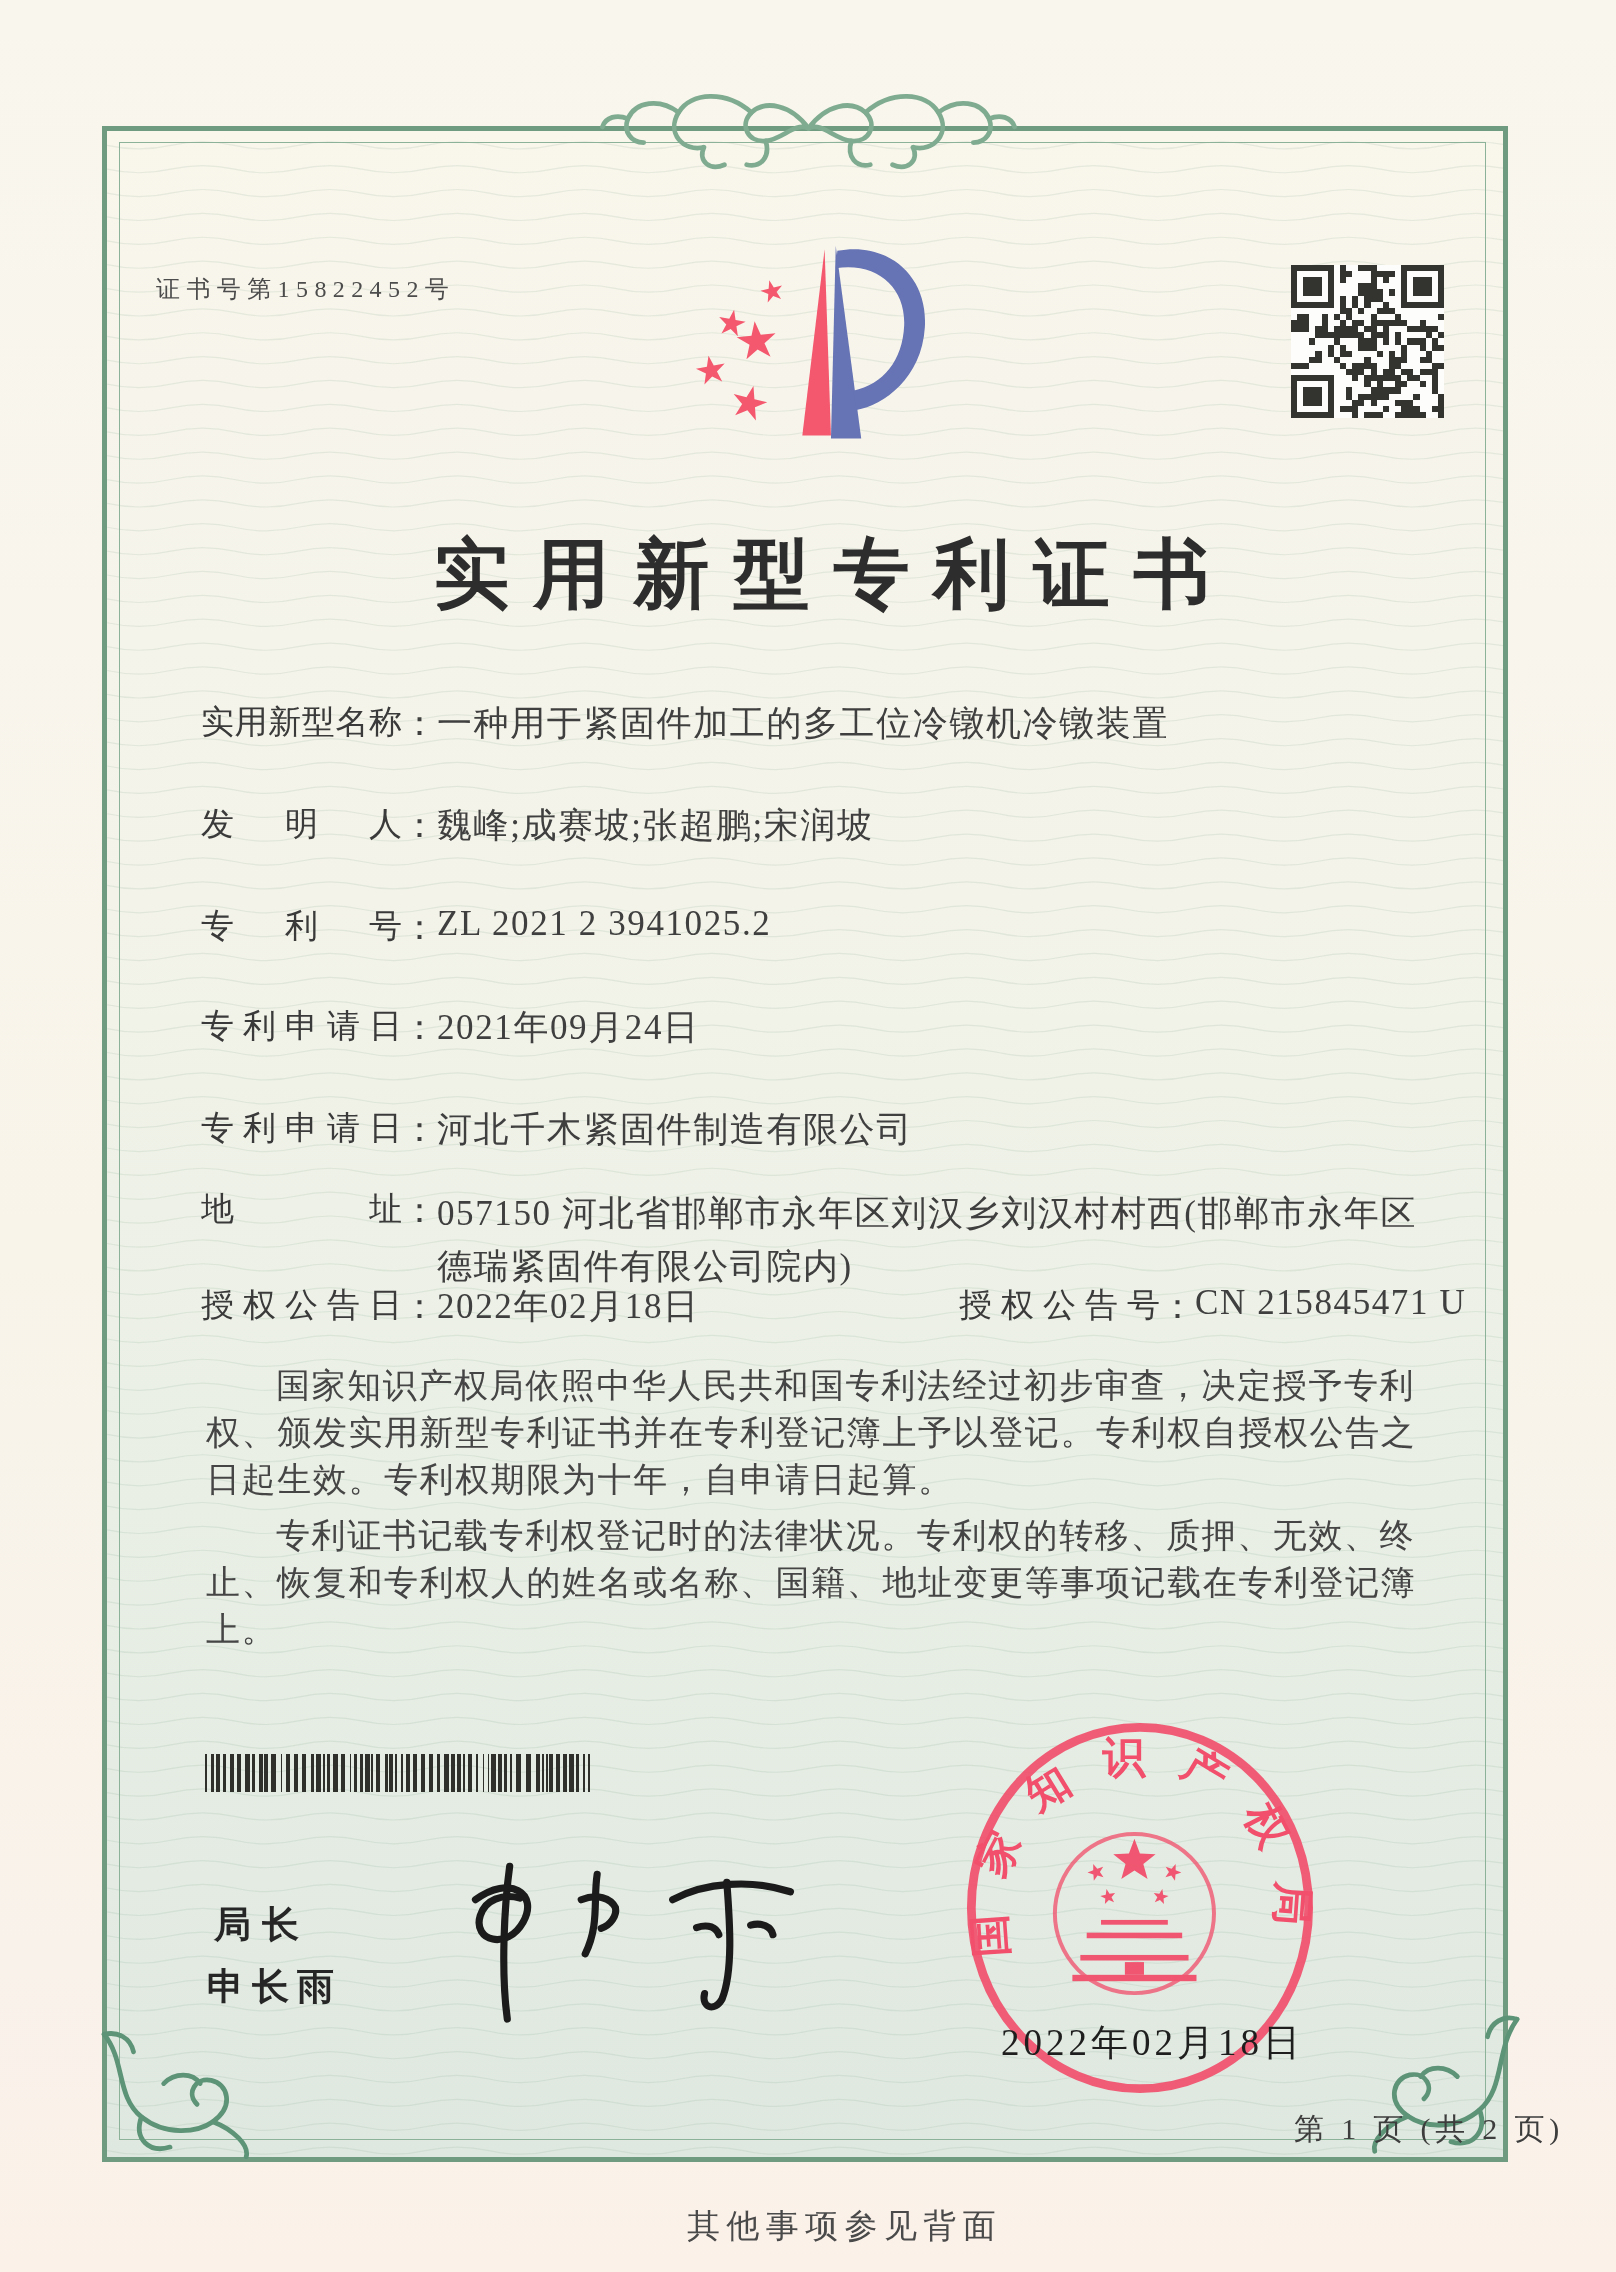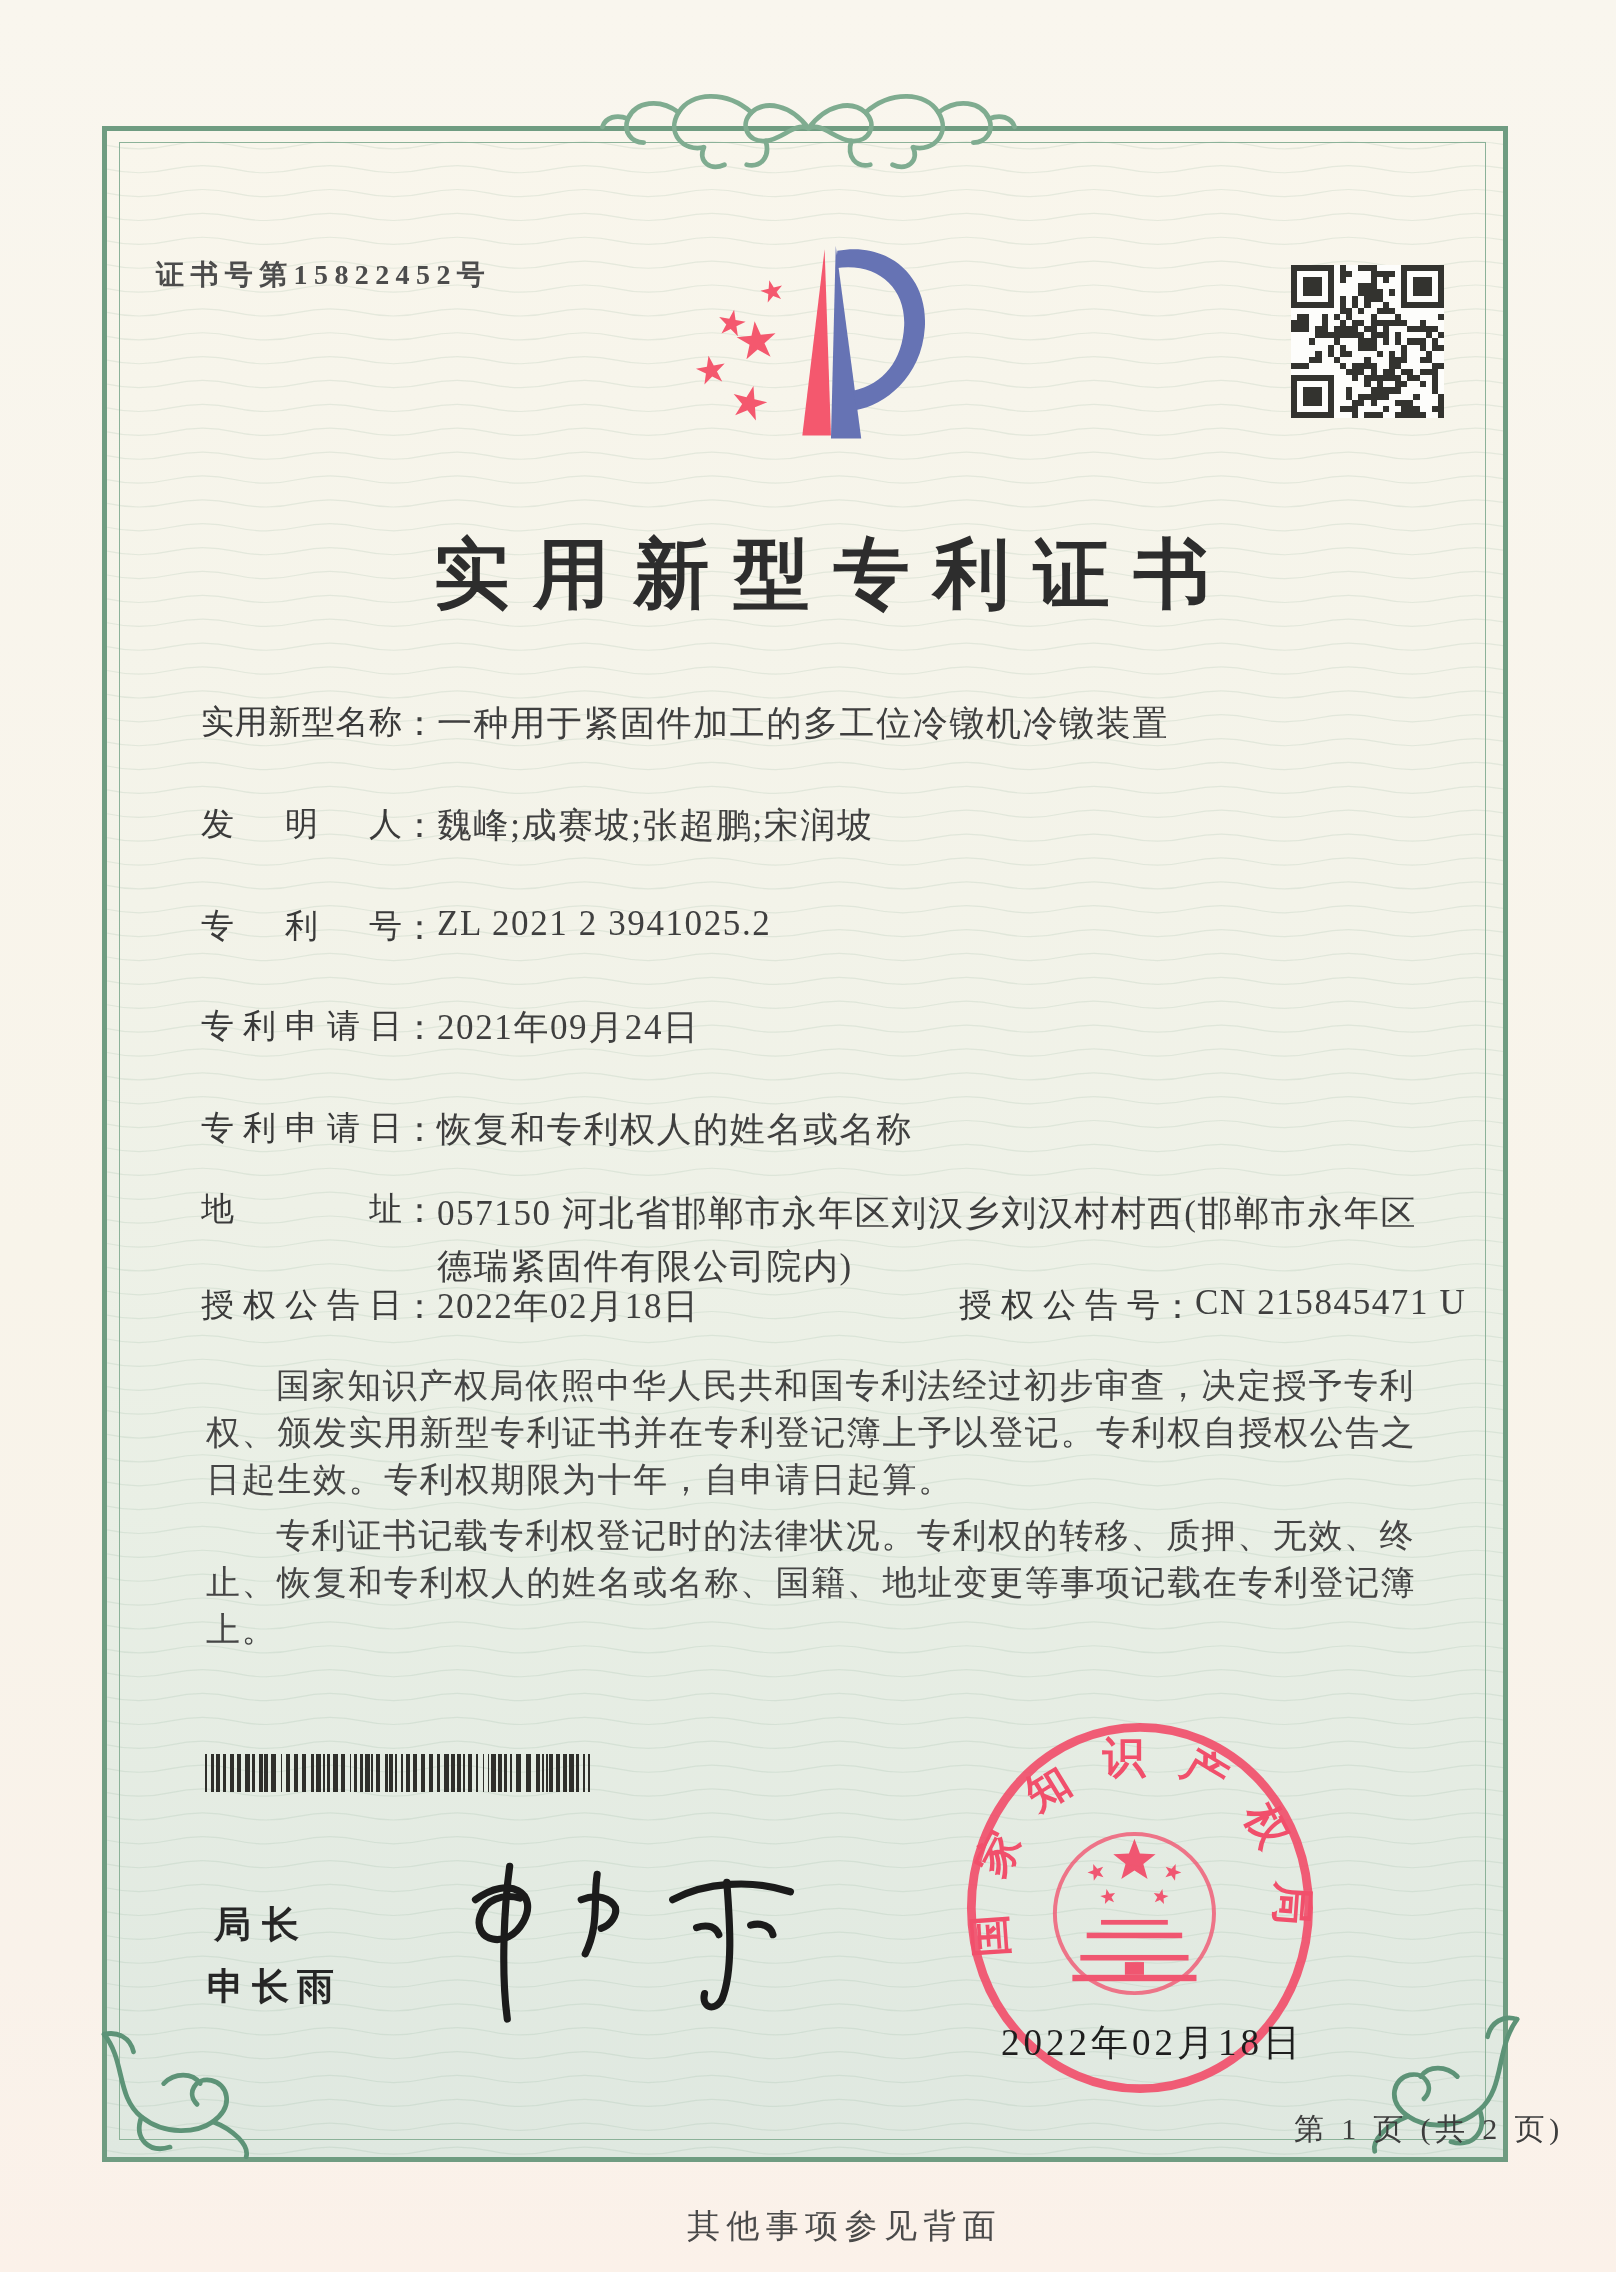--- a/index.html
+++ b/index.html
@@ -6,21 +6,21 @@
   .page{position:relative;width:1617px;height:2273px;overflow:hidden;
         background:linear-gradient(180deg,#f9f6ee 0%,#f8f4ea 55%,#f9f2ea 86%,#fbf1e9 100%);
         font-family:"Liberation Serif","DejaVu Serif",serif;color:#3c3c3c;}
   
   .texture{position:absolute;left:107px;top:131px;width:1396px;height:2026px;z-index:0;overflow:hidden;
            background:linear-gradient(180deg,#f9f6ec 0%,#f3f3e9 38%,#e9efe5 68%,#dfe8e0 100%);}
   #waves path{fill:none;stroke:rgba(118,158,136,.15);stroke-width:1.5;}
   .frame-outer{position:absolute;left:102px;top:126px;width:1396px;height:2026px;border:5.6px solid #6f9c81;z-index:1;}
   .frame-inner{position:absolute;left:119px;top:142px;width:1365px;height:1996px;border:1.6px solid #8cb299;z-index:1;}
   .z{position:absolute;z-index:3;}
-  .cert-no{left:156px;top:256px;font-size:28px;letter-spacing:6.4px;color:#4c4c4c;font-weight:bold;}
+  .cert-no{left:156px;top:273px;font-size:24px;letter-spacing:6.4px;color:#4c4c4c;}
   
   .logo{left:683px;top:236px;width:255px;height:211px;}
   .logo .st{position:absolute;color:#f4586e;line-height:1;}
   
   .title{left:0;top:511px;width:1617px;text-align:center;font-size:76px;font-weight:700;
          letter-spacing:24px;color:#2d2d2d;margin:13px;text-indent:24px;}
   
   .frow{left:201px;width:1305px;font-size:35px;color:#3f3f3f;}
   .flabel{display:inline-block;width:201px;font-size:33px;text-align:justify;text-align-last:justify;
           white-space:nowrap;vertical-align:top;color:#3a3a3a;}
@@ -413,21 +413,21 @@
   <div class="z frow" style="top:802px;">
     <span class="flabel">发明人</span><span class="fcolon">：</span><span class="fvalue">魏峰;成赛坡;张超鹏;宋润坡</span>
   </div>
   <div class="z frow" style="top:904px;">
     <span class="flabel">专利号</span><span class="fcolon">：</span><span class="fvalue">ZL 2021 2 3941025.2</span>
   </div>
   <div class="z frow" style="top:1004px;">
     <span class="flabel">专利申请日</span><span class="fcolon">：</span><span class="fvalue">2021年09月24日</span>
   </div>
   <div class="z frow" style="top:1106px;">
-    <span class="flabel">专利申请日</span><span class="fcolon">：</span><span class="fvalue">恢复和专利权人的姓名或名称</span>
+    <span class="flabel">专利申请日</span><span class="fcolon">：</span><span class="fvalue">河北千木紧固件制造有限公司</span>
   </div>
   <div class="z frow" style="top:1187px;">
     <span class="flabel">地址</span><span class="fcolon">：</span><span class="fvalue addr-val">057150 河北省邯郸市永年区刘汉乡刘汉村村西(邯郸市永年区德瑞紧固件有限公司院内)</span>
   </div>
   <div class="z frow" style="top:1283px;">
     <span class="flabel">授权公告日</span><span class="fcolon">：</span><span class="fvalue">2022年02月18日</span>
     <span class="pair2">
       <span class="flabel">授权公告号</span><span class="fcolon">：</span><span class="fvalue">CN 215845471 U</span>
     </span>
   </div>

